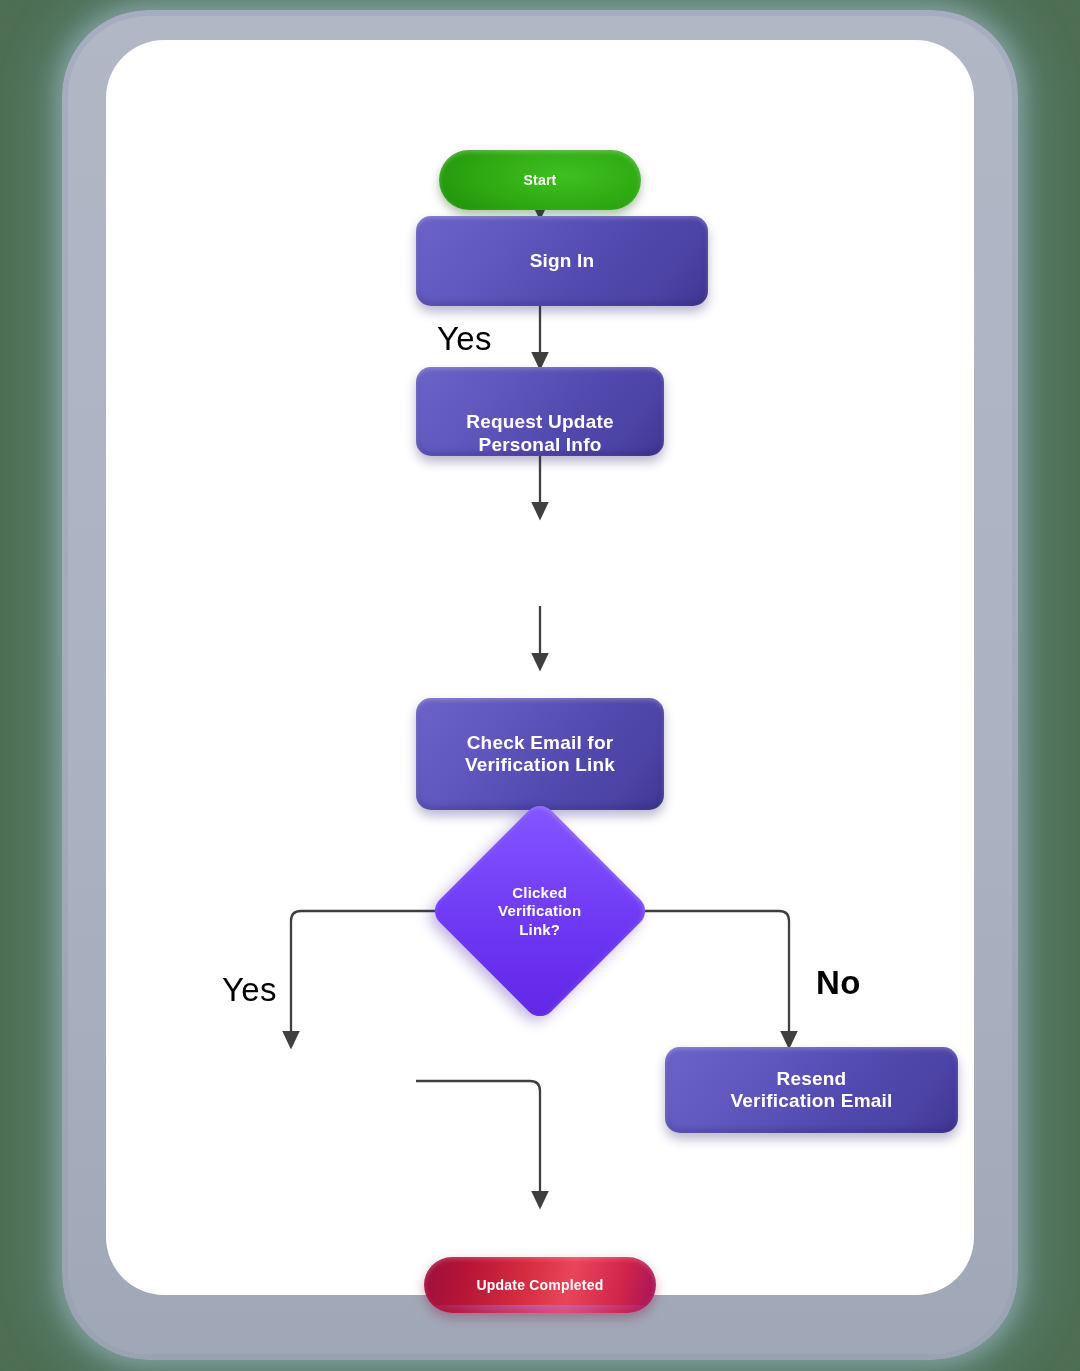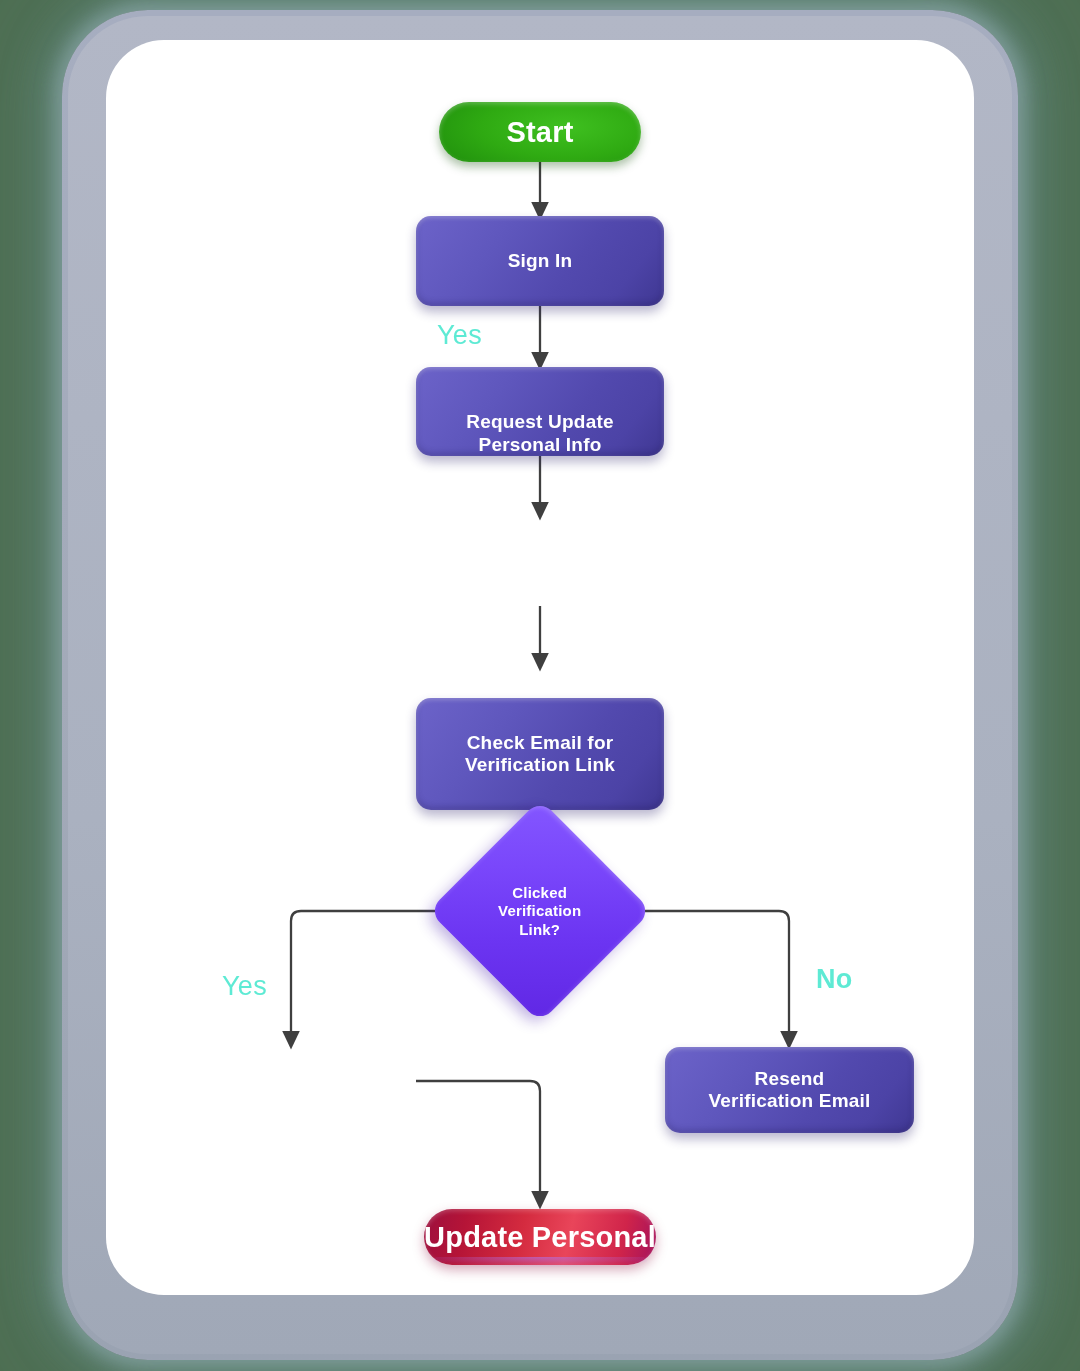--- a/index.html
+++ b/index.html
@@ -75,22 +75,23 @@
     color: #ffffff;
     box-sizing: border-box;
     line-height: 1.18;
     letter-spacing: 0.2px;
   }
   .node .label { white-space: pre-line; }
 
   
   .pill {
     border-radius: 40px;
-    font-size: 29px;
+    font-size: 14px;
     font-weight: 600;
+    margin-top: 48px;
   }
   .pill.start {
     background:
       radial-gradient(120% 150% at 62% 42%, #3fc020 0%, #2faa12 34%, #1d8a0c 68%, #17750a 100%);
     box-shadow: 0 5px 10px rgba(20,80,10,0.35),
                 inset 0 2px 5px rgba(255,255,255,0.28);
   }
   .pill.end {
     background:
       linear-gradient(103deg, #9c0f3e 0%, #b51437 18%, #d42b3f 42%, #e9455a 62%, #d0244a 84%, #a3125d 100%);
@@ -132,22 +133,22 @@
     transform: rotate(-45deg);
     font-size: 15px;
     font-weight: 700;
     line-height: 1.22;
     width: 150px;
   }
 
   
   .edge-label {
     position: absolute;
-    color: #5eead4;
-    font-size: 27px;
+    color: #000000;
+    font-size: 33px;
     font-weight: 400;
     letter-spacing: 0.3px;
   }
 </style>
 </head>
 <body>
 
 <div id="canvas">
 
   <div id="frame"></div>
@@ -178,21 +179,21 @@
       <path d="M619,911 L779,911 Q789,911 789,921 L789,1043" marker-end="url(#arrow)"></path>
 
       <path d="M416,1081 L530,1081 Q540,1081 540,1091 L540,1203" marker-end="url(#arrow)"></path>
     </g>
   </svg>
 
   <div class="node pill start" style="left:439px; top:102px; width:202px; height:60px;">
     <span class="label">Start</span>
   </div>
 
-  <div class="node proc" style="left:416px; top:216px; width:248px; height:90px;">
+  <div class="node proc" style="left:416px; top:216px; width:292px; height:90px;">
     <span class="label">Sign In</span>
   </div>
 
   <div class="node proc" style="left:416px; top:367px; width:248px; height:89px;align-items:flex-end;">
     <span class="label">Request Update
 Personal Info</span>
   </div>
 
 
   <div class="node proc" style="left:416px; top:698px; width:248px; height:112px;">
@@ -200,27 +201,27 @@
 Verification Link</span>
   </div>
 
   <div class="node decision" style="left:461px; top:832px;">
     <span class="label">Clicked
 Verification
 Link?</span>
   </div>
 
 
-  <div class="node proc" style="left:665px; top:1047px; width:249px; height:86px;">
+  <div class="node proc" style="left:665px; top:1047px; width:293px; height:86px;">
     <span class="label">Resend
 Verification Email</span>
   </div>
 
   <div class="node pill end" style="left:424px; top:1209px; width:232px; height:56px;">
-    <span class="label">Update Personal</span>
+    <span class="label">Update Completed</span>
   </div>
 
   <div class="edge-label" style="left:437px; top:320px;">Yes</div>
 
   <div class="edge-label" style="left:222px; top:971px;">Yes</div>
 
   <div class="edge-label" style="left:816px; top:964px;font-weight:bold;">No</div>
 
 </div>
 

